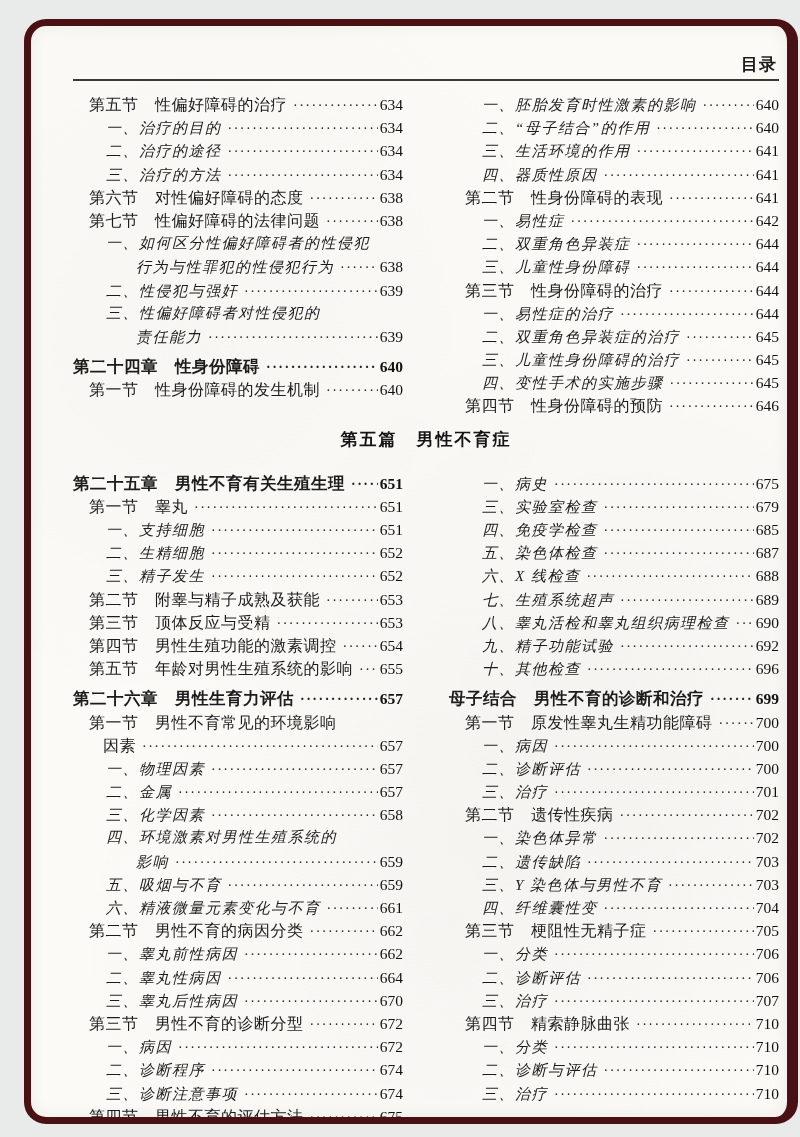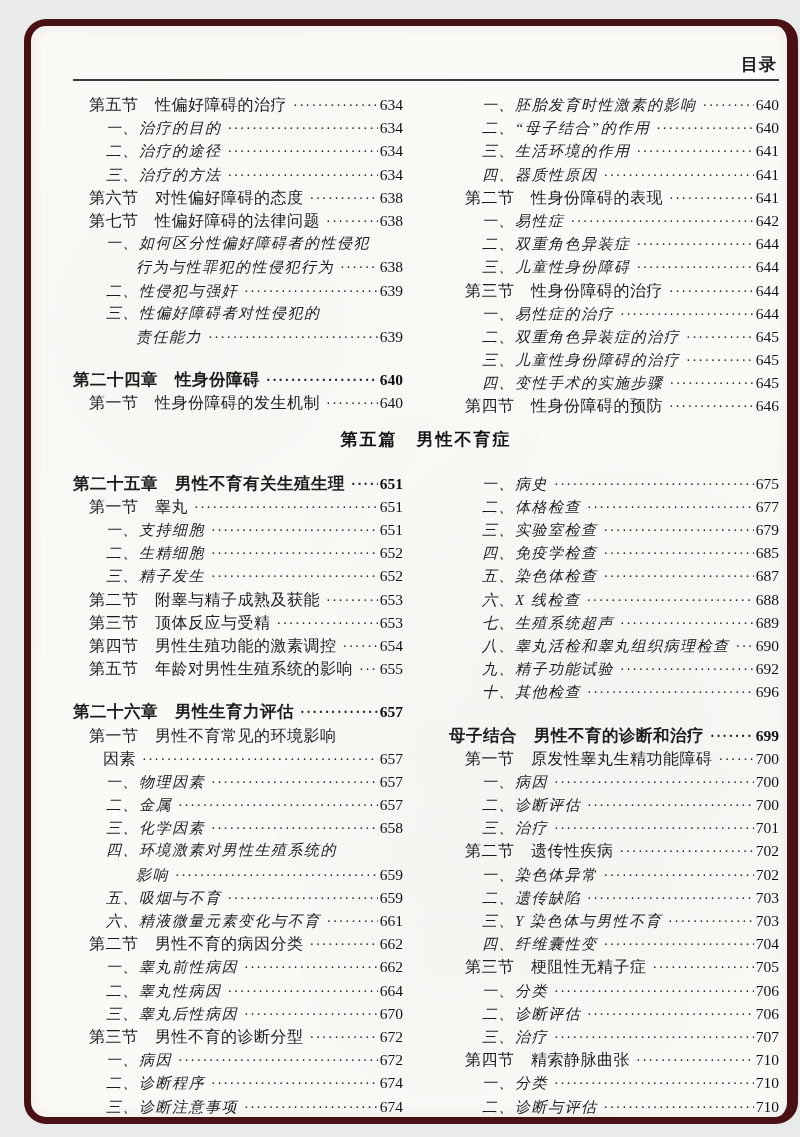--- a/index.html
+++ b/index.html
@@ -39,21 +39,21 @@
   }
   .band{display:flex;}
   .col-l{width:330px;flex:none;}
   .colgap{width:46px;flex:none;}
   .col-r{flex:1;min-width:0;}
   .row{
     display:flex;align-items:baseline;
     line-height:23.2px;height:23.2px;
     white-space:nowrap;
   }
-  .row.gap{margin-top:20px;text-align:center;}
+  .row.gap{margin-top:7px;text-align:center;}
   .lbl{flex:none;}
   .lvl-ch{font-weight:bold;font-size:16.5px;letter-spacing:0.5px;}
   .lvl-sec{font-size:16px;padding-left:16px;letter-spacing:0.5px;}
   .lvl-seccont{font-size:16px;padding-left:30px;letter-spacing:0.5px;}
   .lvl-sub{font-size:15px;font-style:italic;padding-left:33px;letter-spacing:1.5px;}
   .lvl-subcont{font-size:15px;font-style:italic;padding-left:63px;letter-spacing:1.5px;}
   .dots{
     flex:1;min-width:0;overflow:hidden;white-space:nowrap;
     font-size:14px;letter-spacing:1.5px;color:#262626;
     font-style:normal;
@@ -367,25 +367,20 @@
         </div>
       </div>
     <div class="colgap"></div>
     <div class="col-r">
         <div class="row lvl-sub">
           <span class="lbl">一、病史</span>
           <span class="dots"></span>
           <span class="pg">675</span>
         </div>
         <div class="row lvl-sub">
-          <span class="lbl">二、体格检查</span>
-          <span class="dots"></span>
-          <span class="pg">677</span>
-        </div>
-        <div class="row lvl-sub">
           <span class="lbl">三、实验室检查</span>
           <span class="dots"></span>
           <span class="pg">679</span>
         </div>
         <div class="row lvl-sub">
           <span class="lbl">四、免疫学检查</span>
           <span class="dots"></span>
           <span class="pg">685</span>
         </div>
         <div class="row lvl-sub">

